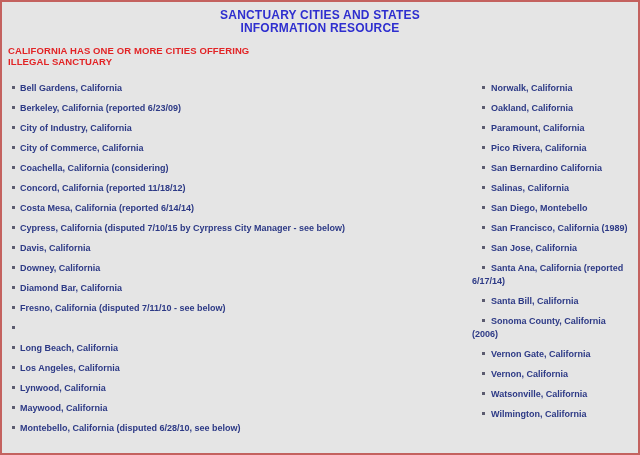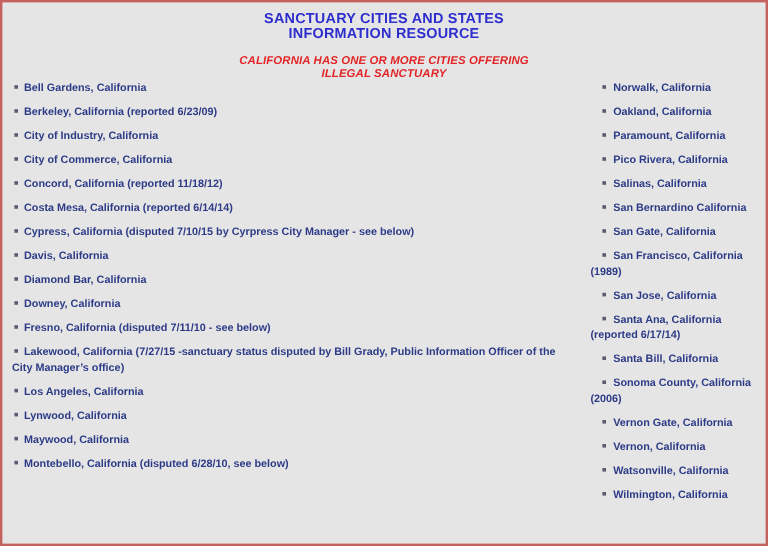--- a/index.html
+++ b/index.html
@@ -27,32 +27,31 @@
     margin-top:7px;
     text-align:center;
     color:var(--blue);
     font-size:12px;
     font-weight:bold;
     line-height:13px;
     letter-spacing:0.2px;
   }
   .subtitle{
     margin-top:10px;
-    text-align:center;
+    text-align:left;
     color:var(--red);
     font-size:9.5px;
     font-weight:bold;
     line-height:11px;
     letter-spacing:0.1px;
-    font-style:italic;
   }
   .columns{
     display:flex;
+    margin-top:15px;
     padding-left:2px;
-    gap:20px;
   }
   .col{
     font-weight:bold;
     color:var(--navy);
     font-size:9px;
     line-height:13px;
   }
   .col.left{width:462px;flex:none;}
   .col.right{flex:1;min-width:0;}
   .item{
@@ -84,41 +83,43 @@
       <div>ILLEGAL SANCTUARY</div>
     </div>
   </header>
 
   <main class="columns">
     <section class="col left">
         <div class="item"><span class="bullet"></span><span>Bell Gardens, California</span></div>
         <div class="item"><span class="bullet"></span><span>Berkeley, California (reported 6/23/09)</span></div>
         <div class="item"><span class="bullet"></span><span>City of Industry, California</span></div>
         <div class="item"><span class="bullet"></span><span>City of Commerce, California</span></div>
+        <div class="item"><span class="bullet"></span><span>Coachella, California (considering)</span></div>
         <div class="item"><span class="bullet"></span><span>Concord, California (reported 11/18/12)</span></div>
         <div class="item"><span class="bullet"></span><span>Costa Mesa, California (reported 6/14/14)</span></div>
         <div class="item"><span class="bullet"></span><span>Cypress, California (disputed 7/10/15 by Cyrpress City Manager - see below)</span></div>
         <div class="item"><span class="bullet"></span><span>Davis, California</span></div>
+        <div class="item"><span class="bullet"></span><span>Downey, California</span></div>
         <div class="item"><span class="bullet"></span><span>Diamond Bar, California</span></div>
-        <div class="item"><span class="bullet"></span><span>Downey, California</span></div>
         <div class="item"><span class="bullet"></span><span>Fresno, California (disputed 7/11/10 - see below)</span></div>
-        <div class="item"><span class="bullet"></span><span>Lakewood, California (7/27/15 -sanctuary status disputed by Bill Grady, Public Information Officer of the City Manager’s office)</span></div>
+        <div class="item"><span class="bullet"></span></div>
+        <div class="item"><span class="bullet"></span><span>Long Beach, California</span></div>
         <div class="item"><span class="bullet"></span><span>Los Angeles, California</span></div>
         <div class="item"><span class="bullet"></span><span>Lynwood, California</span></div>
         <div class="item"><span class="bullet"></span><span>Maywood, California</span></div>
         <div class="item"><span class="bullet"></span><span>Montebello, California (disputed 6/28/10, see below)</span></div>
       </section>
     <section class="col right">
         <div class="item"><span class="bullet"></span><span>Norwalk, California</span></div>
         <div class="item"><span class="bullet"></span><span>Oakland, California</span></div>
         <div class="item"><span class="bullet"></span><span>Paramount, California</span></div>
         <div class="item"><span class="bullet"></span><span>Pico Rivera, California</span></div>
+        <div class="item"><span class="bullet"></span><span>San Bernardino California</span></div>
         <div class="item"><span class="bullet"></span><span>Salinas, California</span></div>
-        <div class="item"><span class="bullet"></span><span>San Bernardino California</span></div>
-        <div class="item"><span class="bullet"></span><span>San Gate, California</span></div>
+        <div class="item"><span class="bullet"></span><span>San Diego, Montebello</span></div>
         <div class="item"><span class="bullet"></span><span>San Francisco, California (1989)</span></div>
         <div class="item"><span class="bullet"></span><span>San Jose, California</span></div>
         <div class="item"><span class="bullet"></span><span>Santa Ana, California (reported 6/17/14)</span></div>
         <div class="item"><span class="bullet"></span><span>Santa Bill, California</span></div>
         <div class="item"><span class="bullet"></span><span>Sonoma County, California (2006)</span></div>
         <div class="item"><span class="bullet"></span><span>Vernon Gate, California</span></div>
         <div class="item"><span class="bullet"></span><span>Vernon, California</span></div>
         <div class="item"><span class="bullet"></span><span>Watsonville, California</span></div>
         <div class="item"><span class="bullet"></span><span>Wilmington, California</span></div>
       </section>

